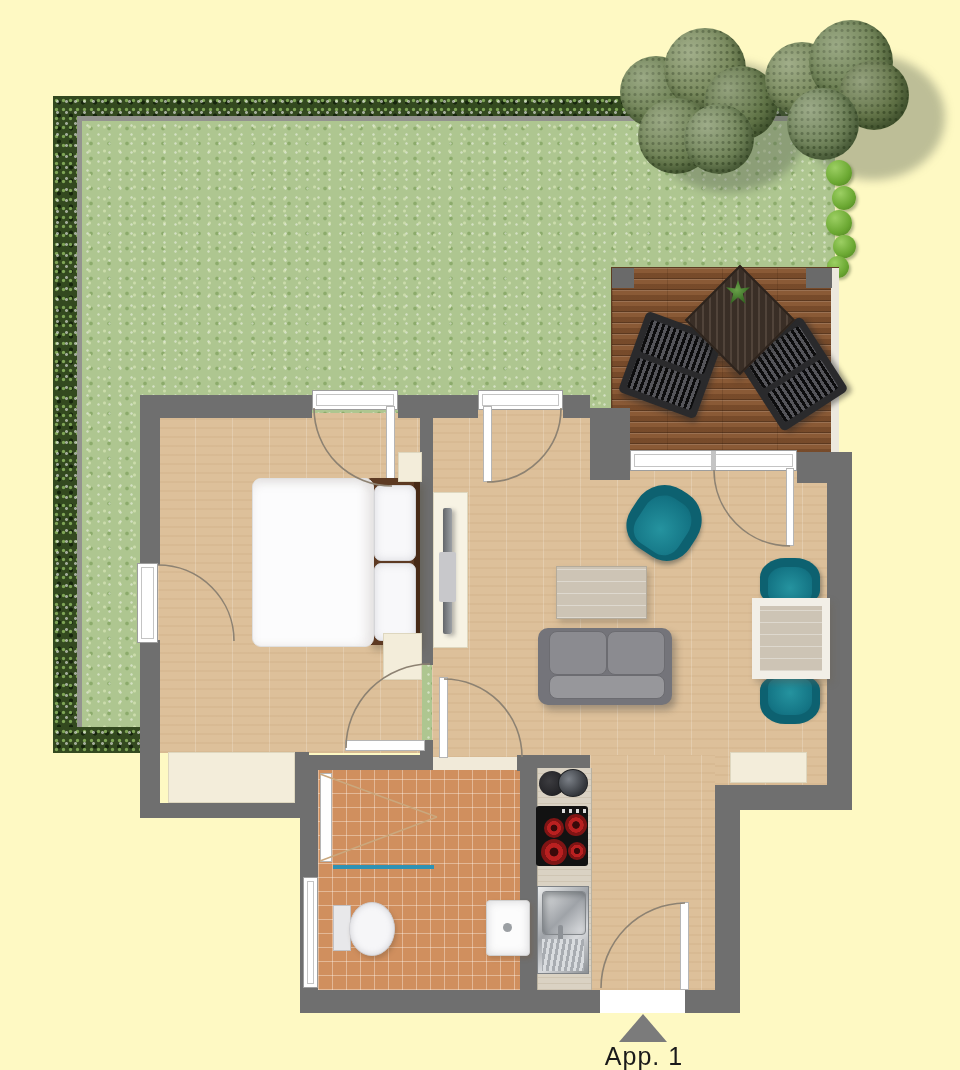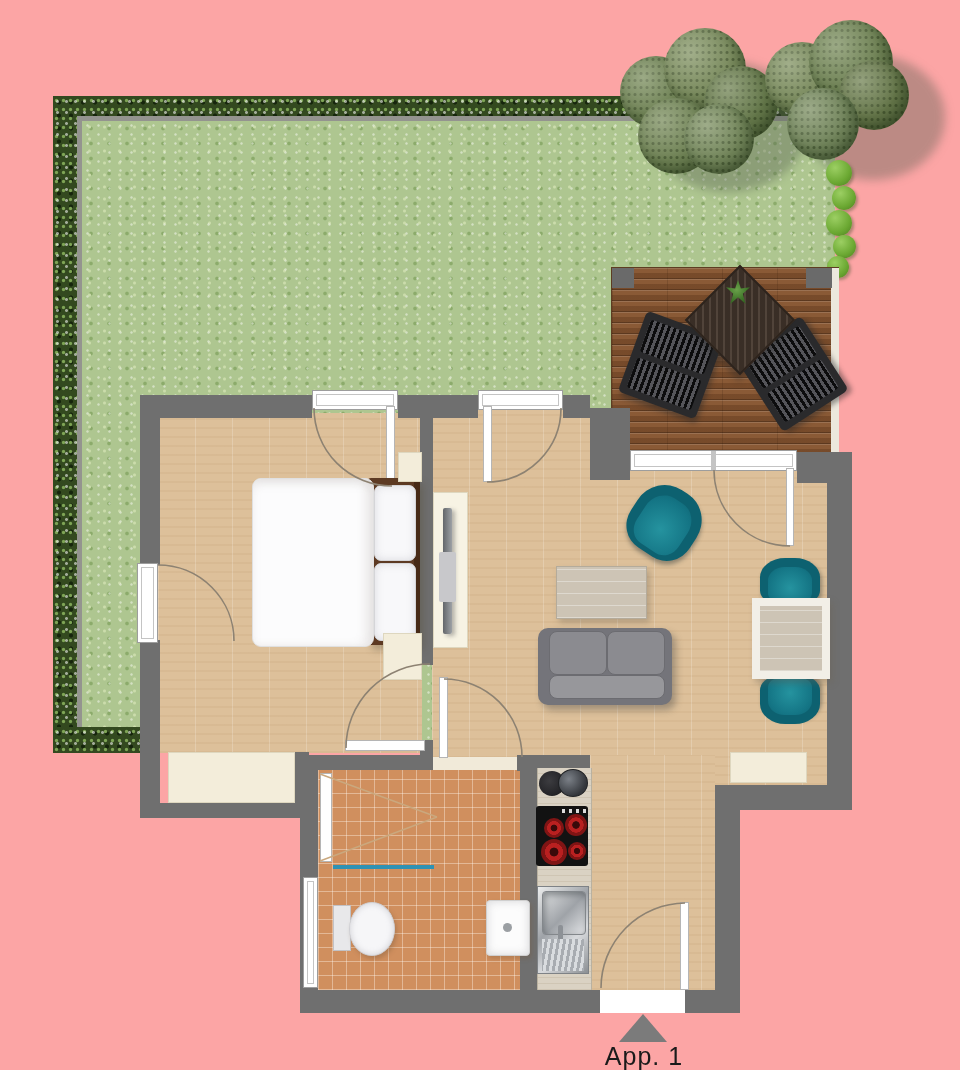--- a/index.html
+++ b/index.html
@@ -1,17 +1,17 @@
 <!DOCTYPE html>
 <html><head>
 <meta charset="utf-8">
 <style>
   html,body{margin:0;padding:0;background:#ffffff;}
   body{font-family:"Liberation Sans", sans-serif;}
-  #stage{position:relative;width:960px;height:1070px;background:#fca5a5;overflow:hidden;}
+  #stage{position:relative;width:960px;height:1070px;background:#fef9c3;overflow:hidden;}
   .abs{position:absolute;}
 
   
   .hedge{background-color:#33491f;
     background-image:
       radial-gradient(circle, rgba(255,255,255,.55) 1px, transparent 1.9px),
       radial-gradient(circle, #7ea455 1.2px, transparent 2.1px),
       radial-gradient(circle, #16250c 1.6px, transparent 2.5px);
     background-size:9px 11px,7px 9px,12px 13px;}
   .lawn{background-color:#aec690;

